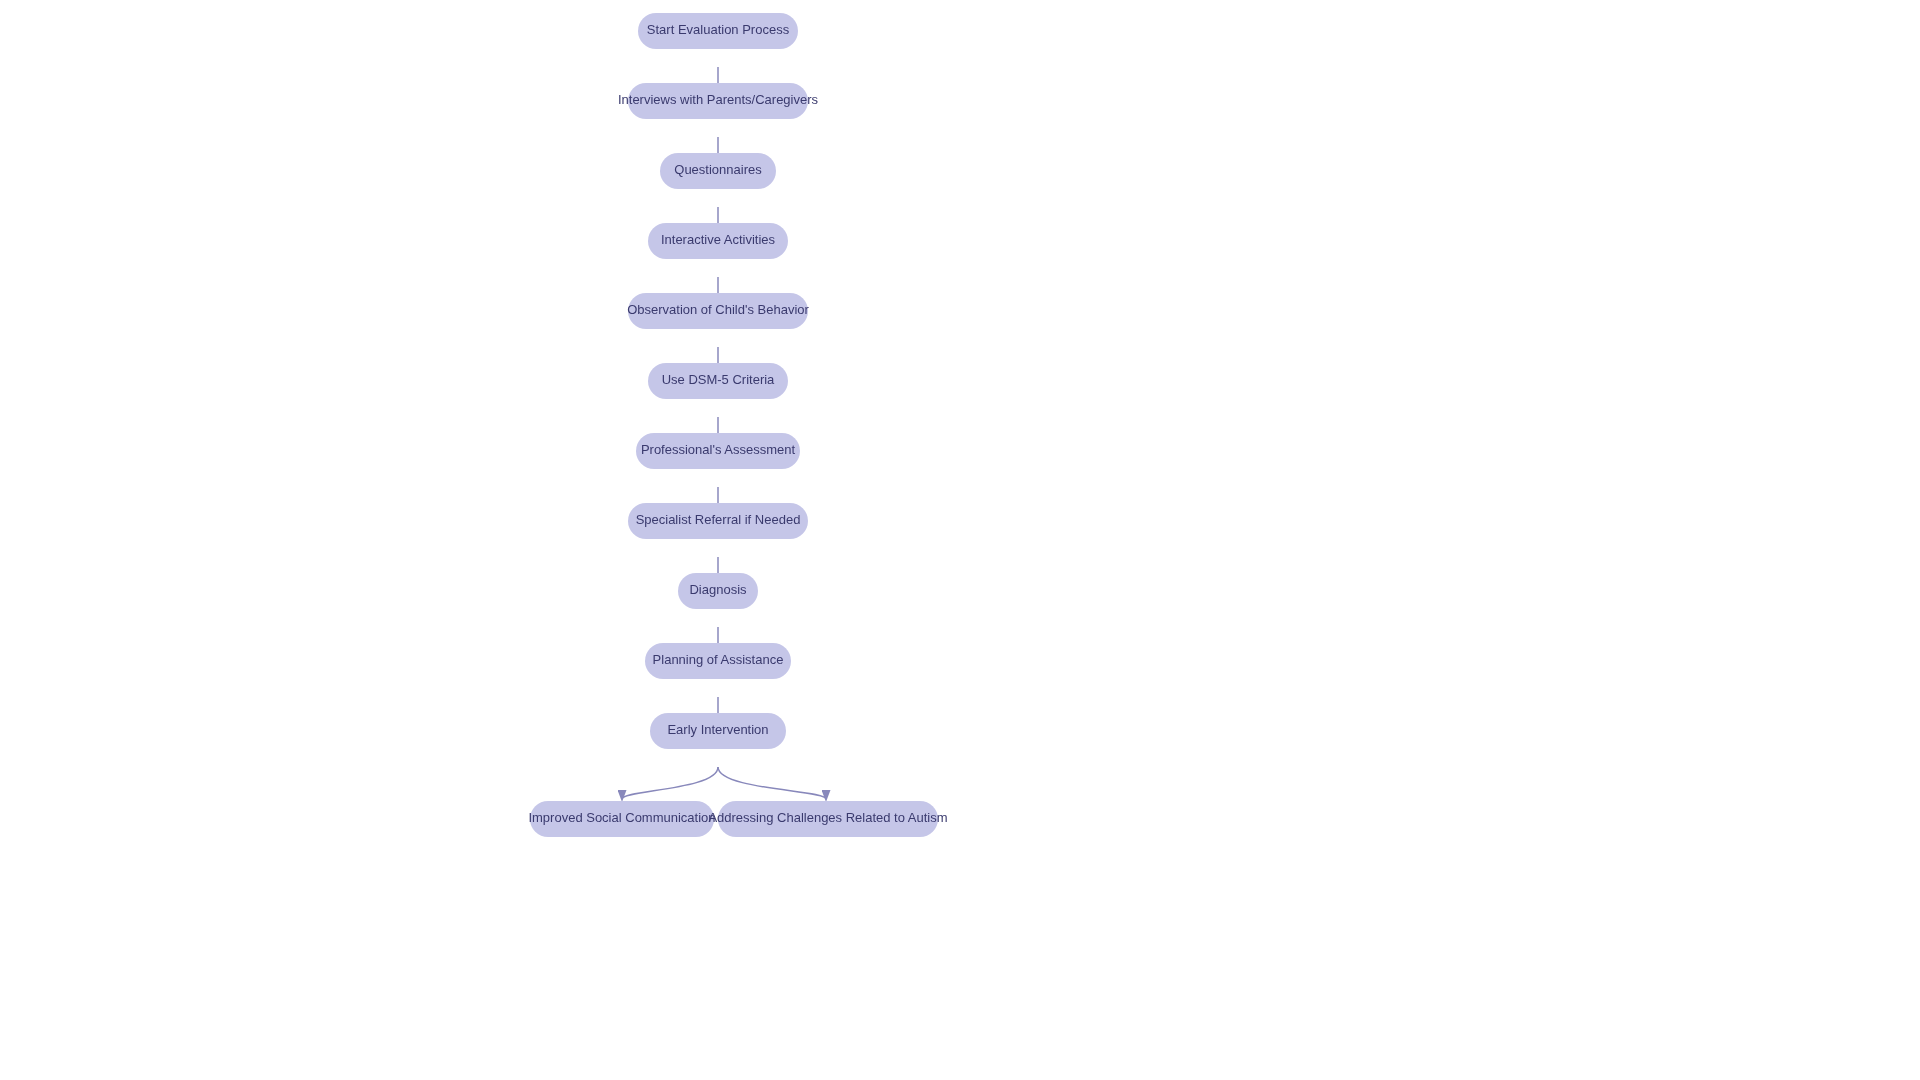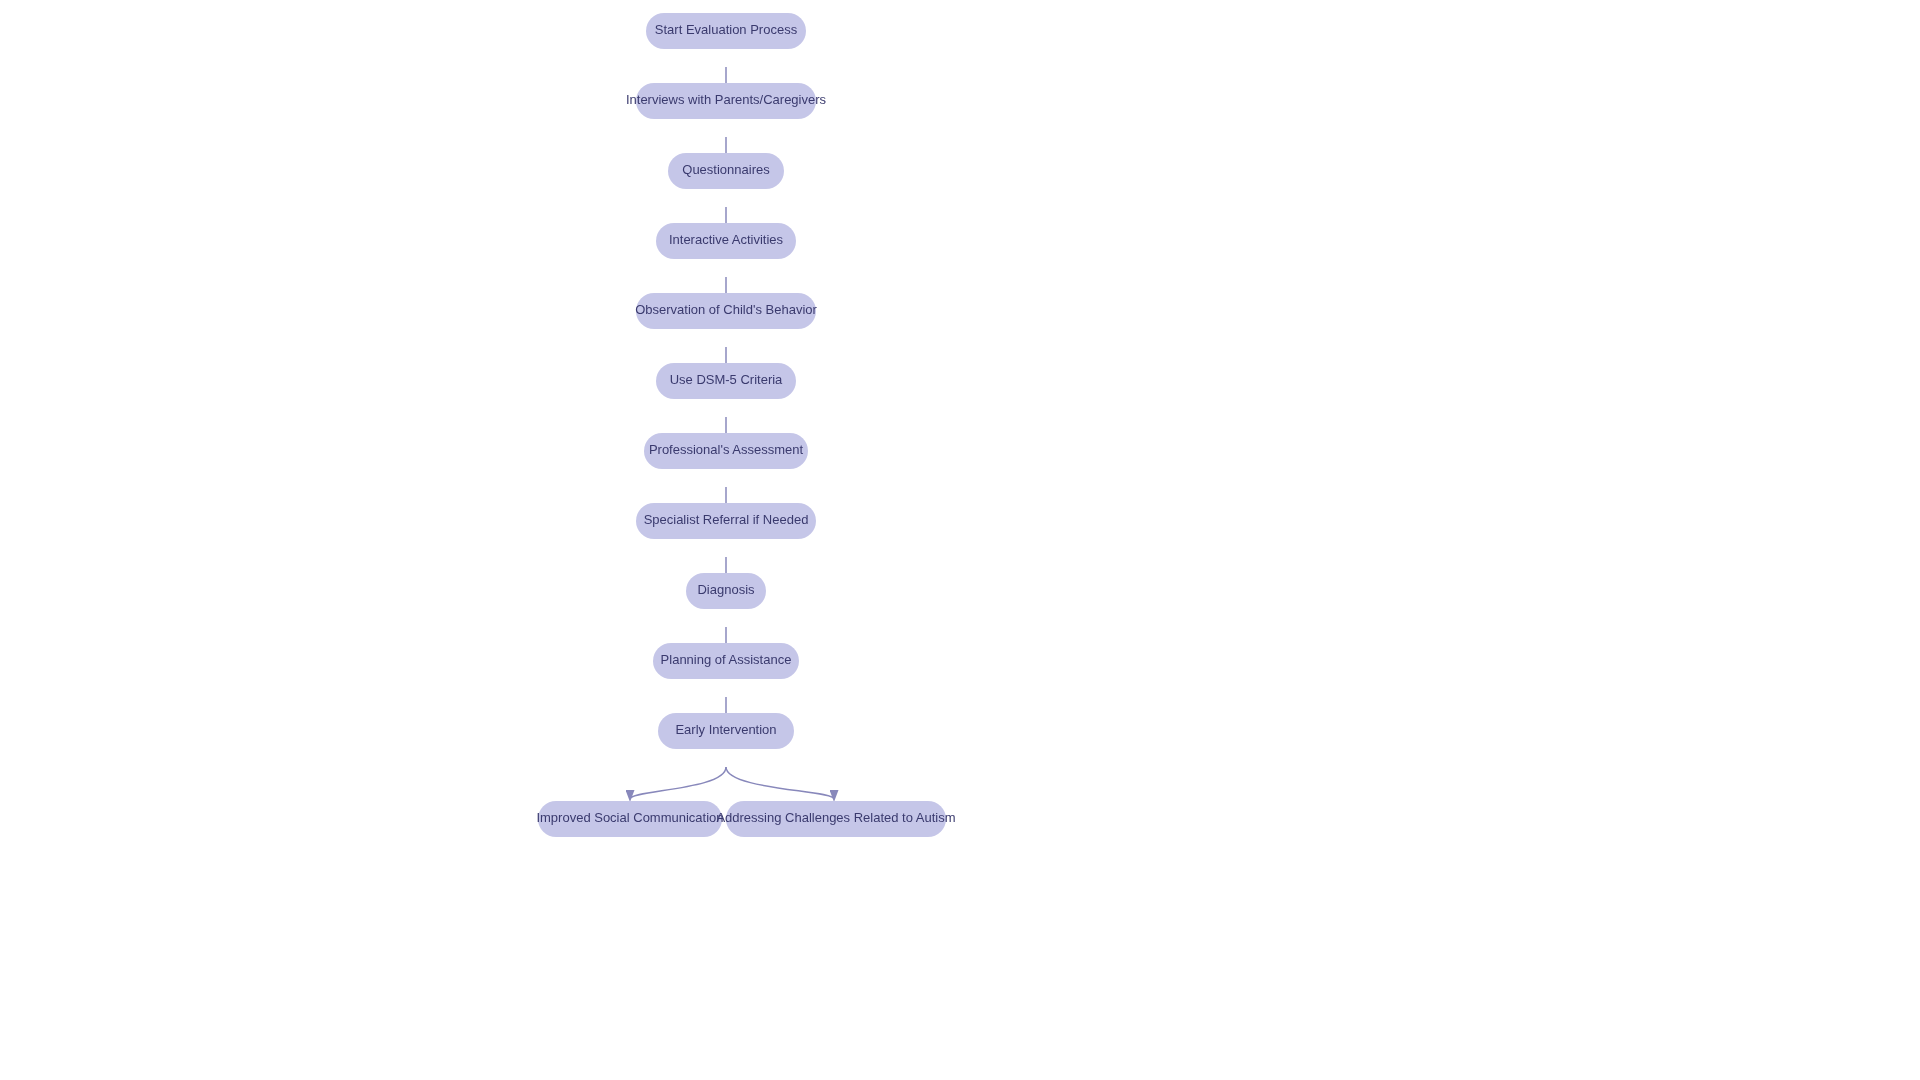--- a/index.html
+++ b/index.html
@@ -16,21 +16,20 @@
       overflow: hidden;
       position: relative;
     }
 
     .flowchart-container {
       position: absolute;
       top: 0;
       left: 0;
       width: 1658px;
       height: 1080px;
-      margin-left: 8px;
     }
 
     svg {
       width: 1920px;
       height: 1080px;
     }
 
     .node-text {
       font-family: Arial, sans-serif;
       font-size: 13px;

